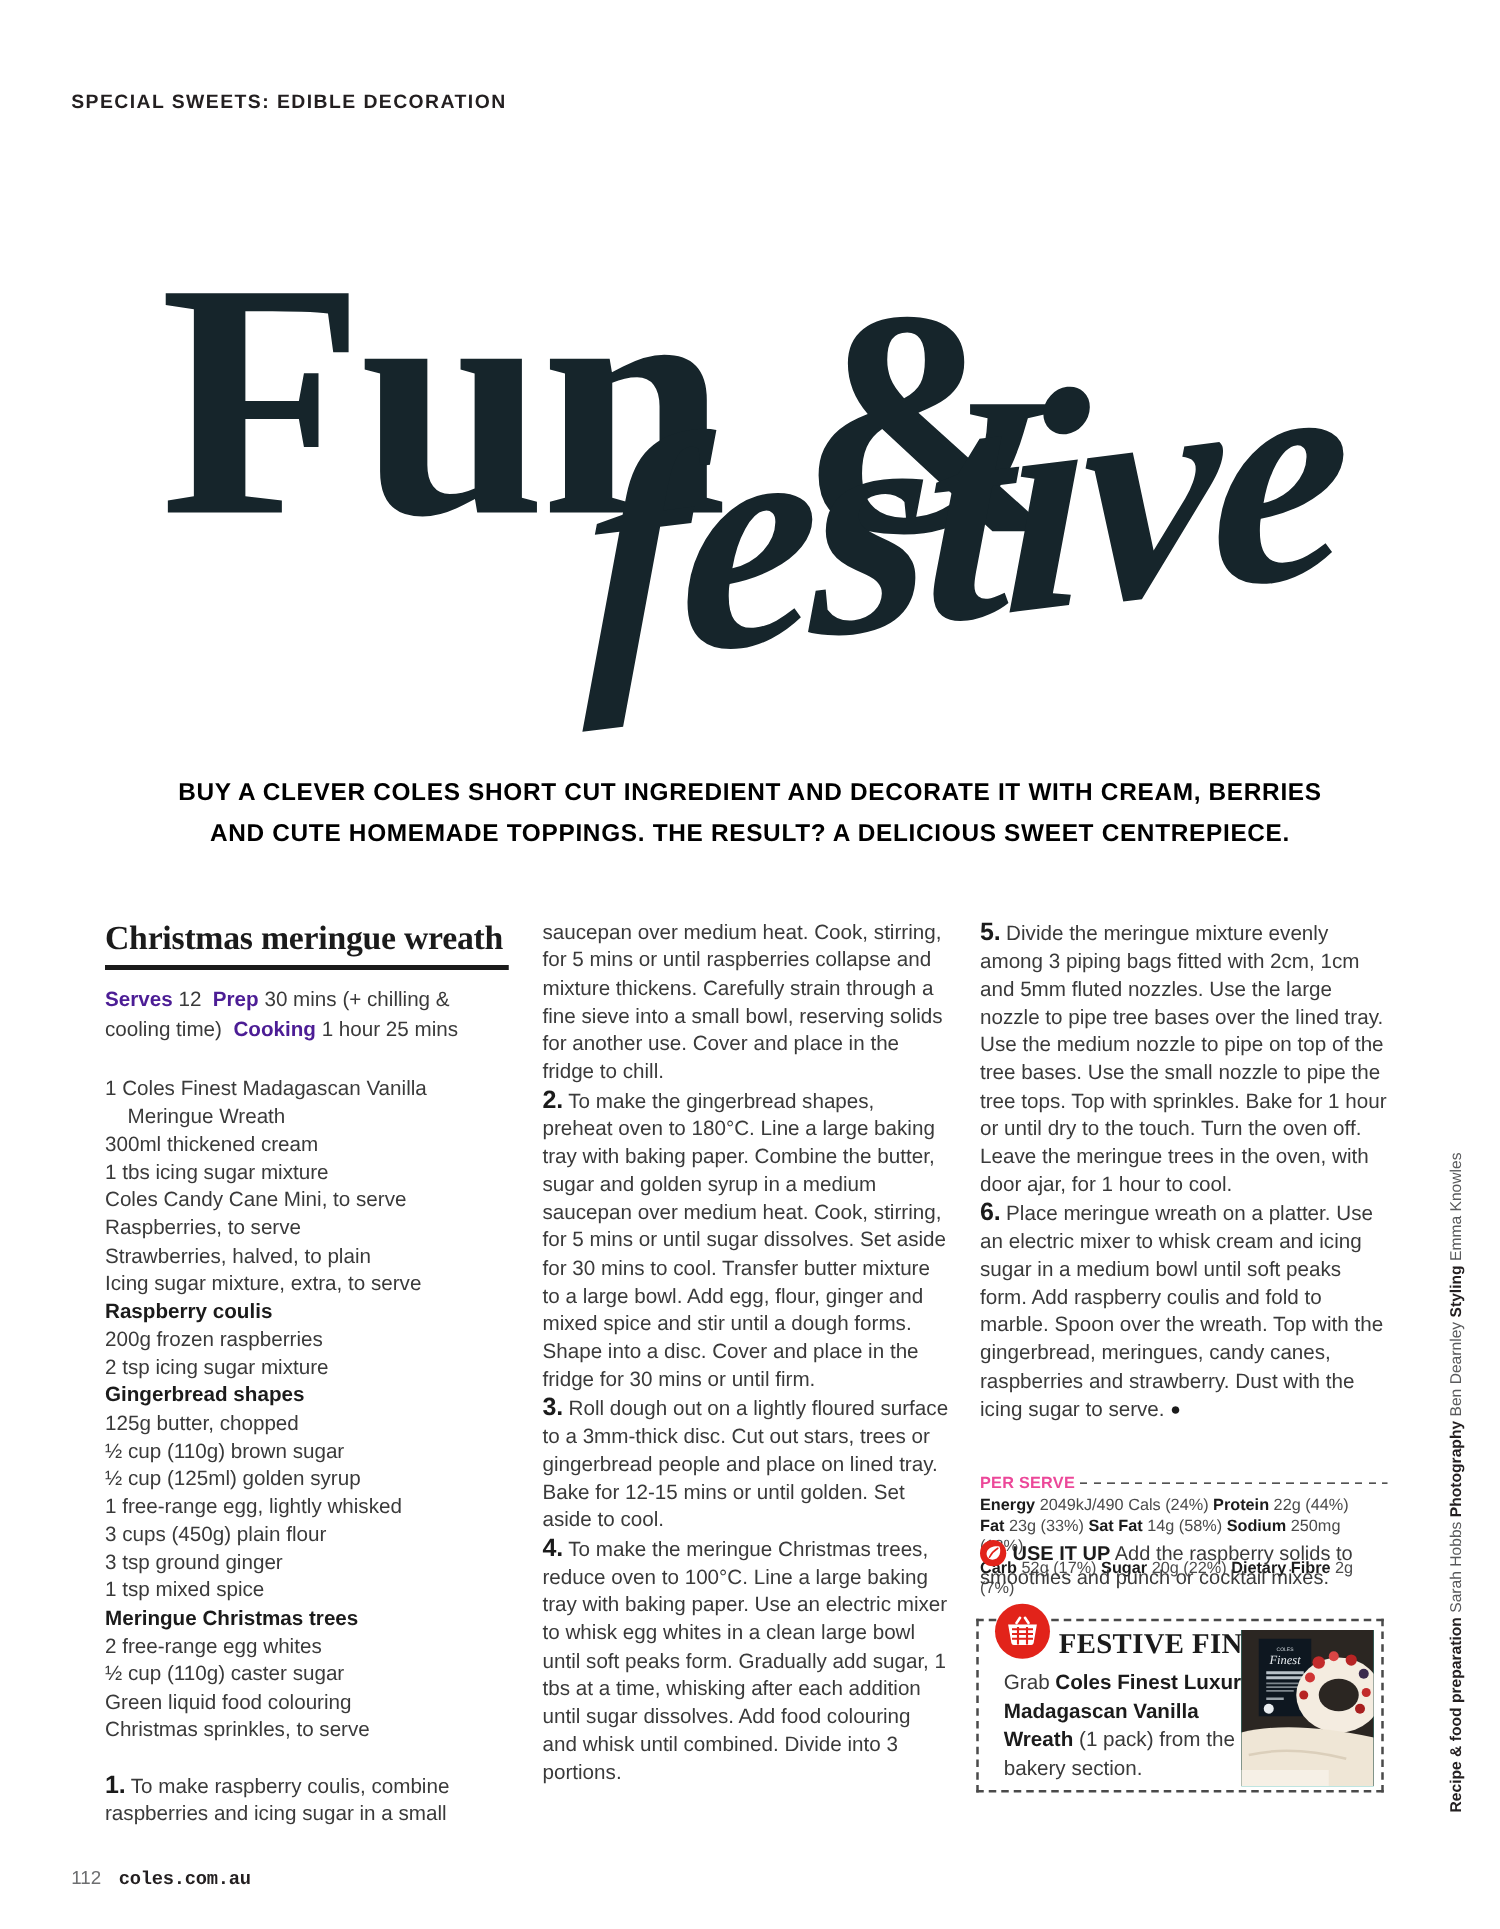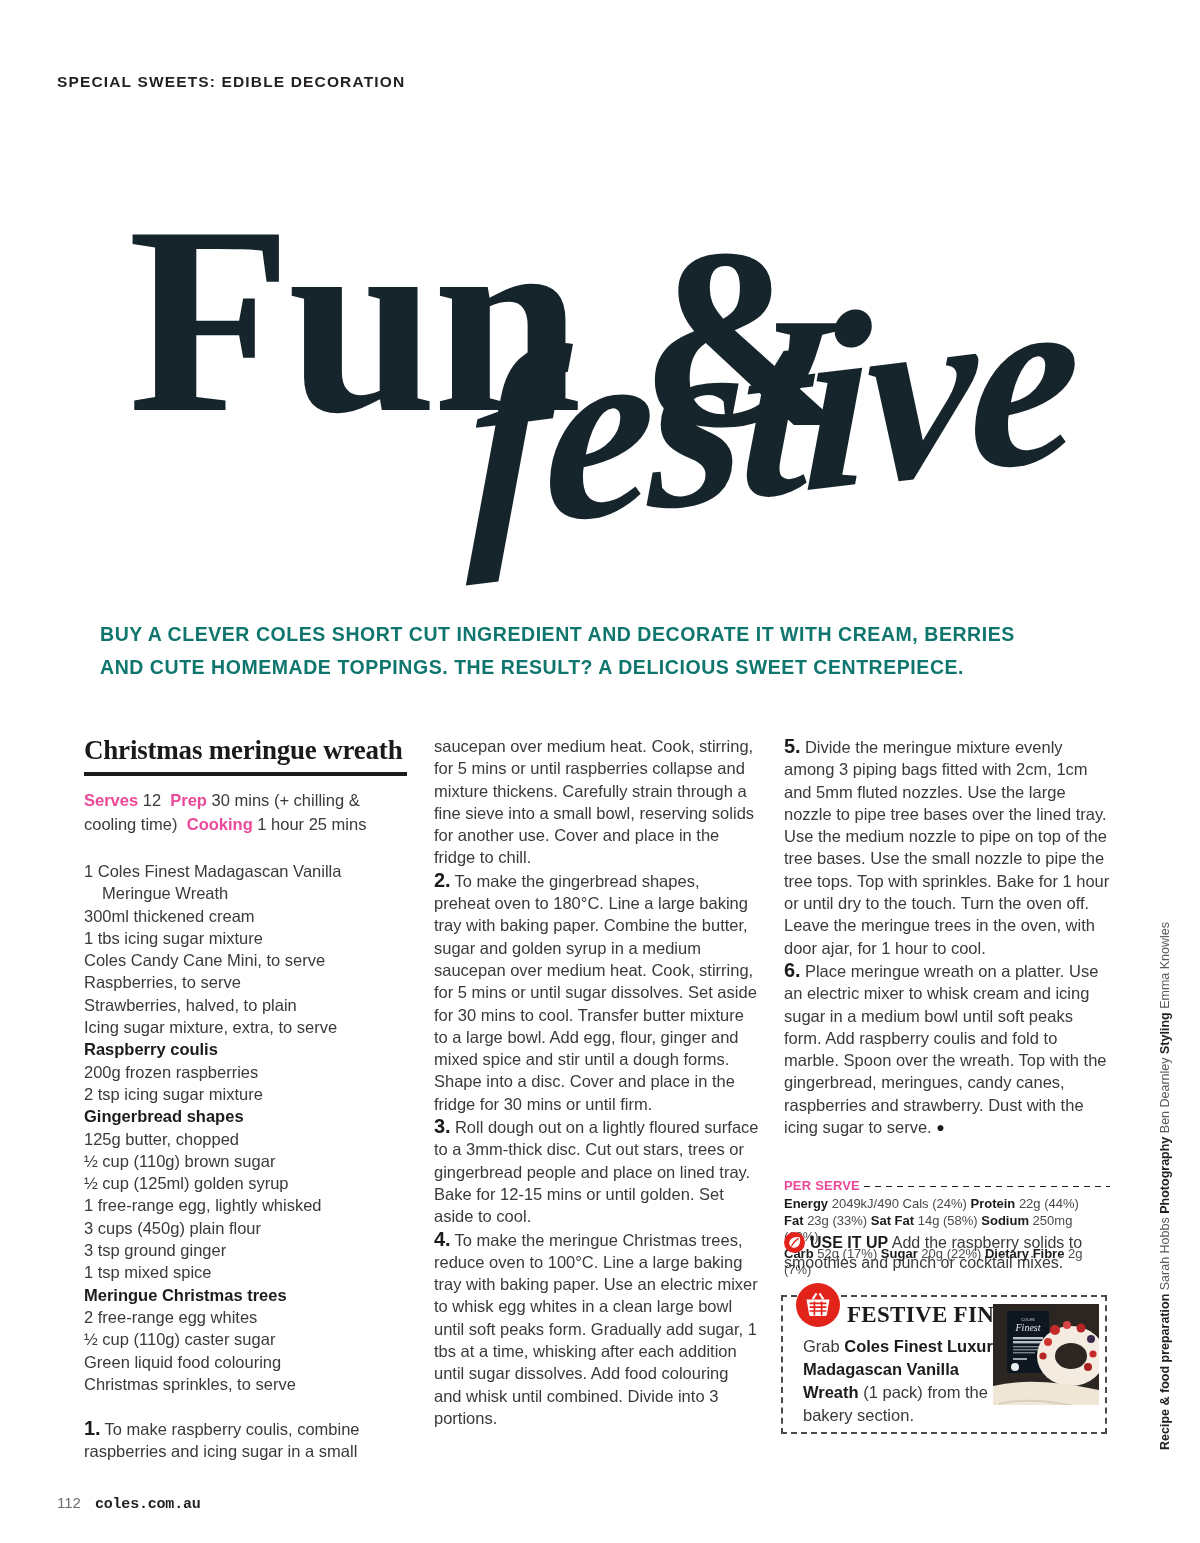--- a/index.html
+++ b/index.html
@@ -24,23 +24,23 @@
 
   
   .masthead{
     position:absolute;left:0;top:210px;width:1200px;height:400px;
   }
   .masthead svg{display:block;}
 
   
   .deck{
     position:absolute;left:100px;top:618px;width:1000px;
-    text-align:left;
+    text-align:center;
     font-size:19.5px;font-weight:bold;letter-spacing:.55px;
-    line-height:33px;color:#0f766e;text-transform:uppercase;
+    line-height:33px;color:#000000;text-transform:uppercase;
   }
 
   
   .col{position:absolute;top:735px;width:326px;}
   .col1{left:84px;}
   .col2{left:434px;}
   .col3{left:784px;}
 
   .recipe-title{
     font-family:"Liberation Serif", serif;
@@ -53,21 +53,21 @@
   }
   .rule{
     width:323px;height:0;border-top:4px solid #1b1b1b;
     margin:0 0 13px 0;
   }
 
   .meta{
     font-size:16.5px;line-height:23.5px;color:#3a3a3a;
     margin:0 0 24px 0;
   }
-  .meta b{color:#ec4899;font-weight:bold;}
+  .meta b{color:#4c1d95;font-weight:bold;}
 
   .ing{
     font-size:16.5px;line-height:22.3px;color:#3a3a3a;
     margin:0;
   }
   .ing .line{display:block;}
   .ing .sub{display:block;font-weight:bold;color:#1b1b1b;}
   .ing .indent{display:block;padding-left:18px;}
 
   .body-text{
@@ -128,21 +128,21 @@
     position:absolute;left:64px;top:5px;
     font-family:"Liberation Serif", serif;font-weight:bold;
     font-size:23px;letter-spacing:.3px;color:#1b1b1b;
   }
   .find-body{
     position:absolute;left:20px;top:38px;width:215px;
     font-size:16.5px;line-height:23px;color:#3a3a3a;
   }
   .find-body b{color:#1b1b1b;font-weight:bold;}
   .find-photo{
-    position:absolute;right:6px;top:7px;width:106px;height:101px;
+    position:absolute;right:6px;top:7px;width:106px;height:125px;
     overflow:hidden;background:#14b8a6;
   }
 
   
   .credit{
     position:absolute;left:1140px;top:890px;
     width:560px;
     transform:rotate(-90deg);
     transform-origin:0 0;
     margin-left:18px;

